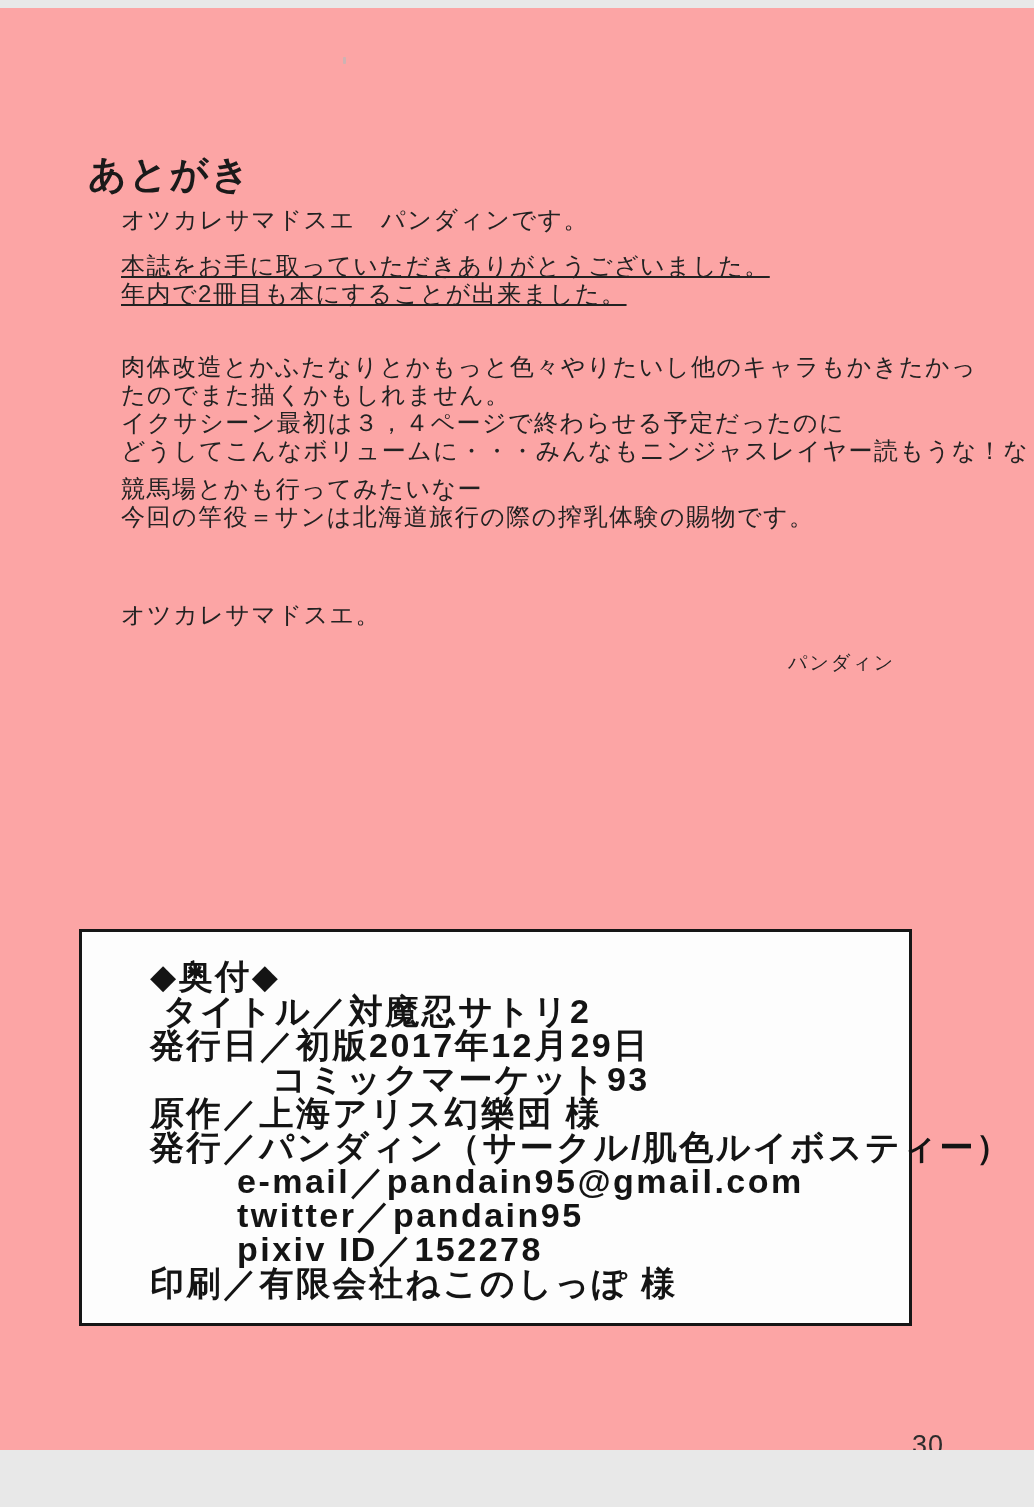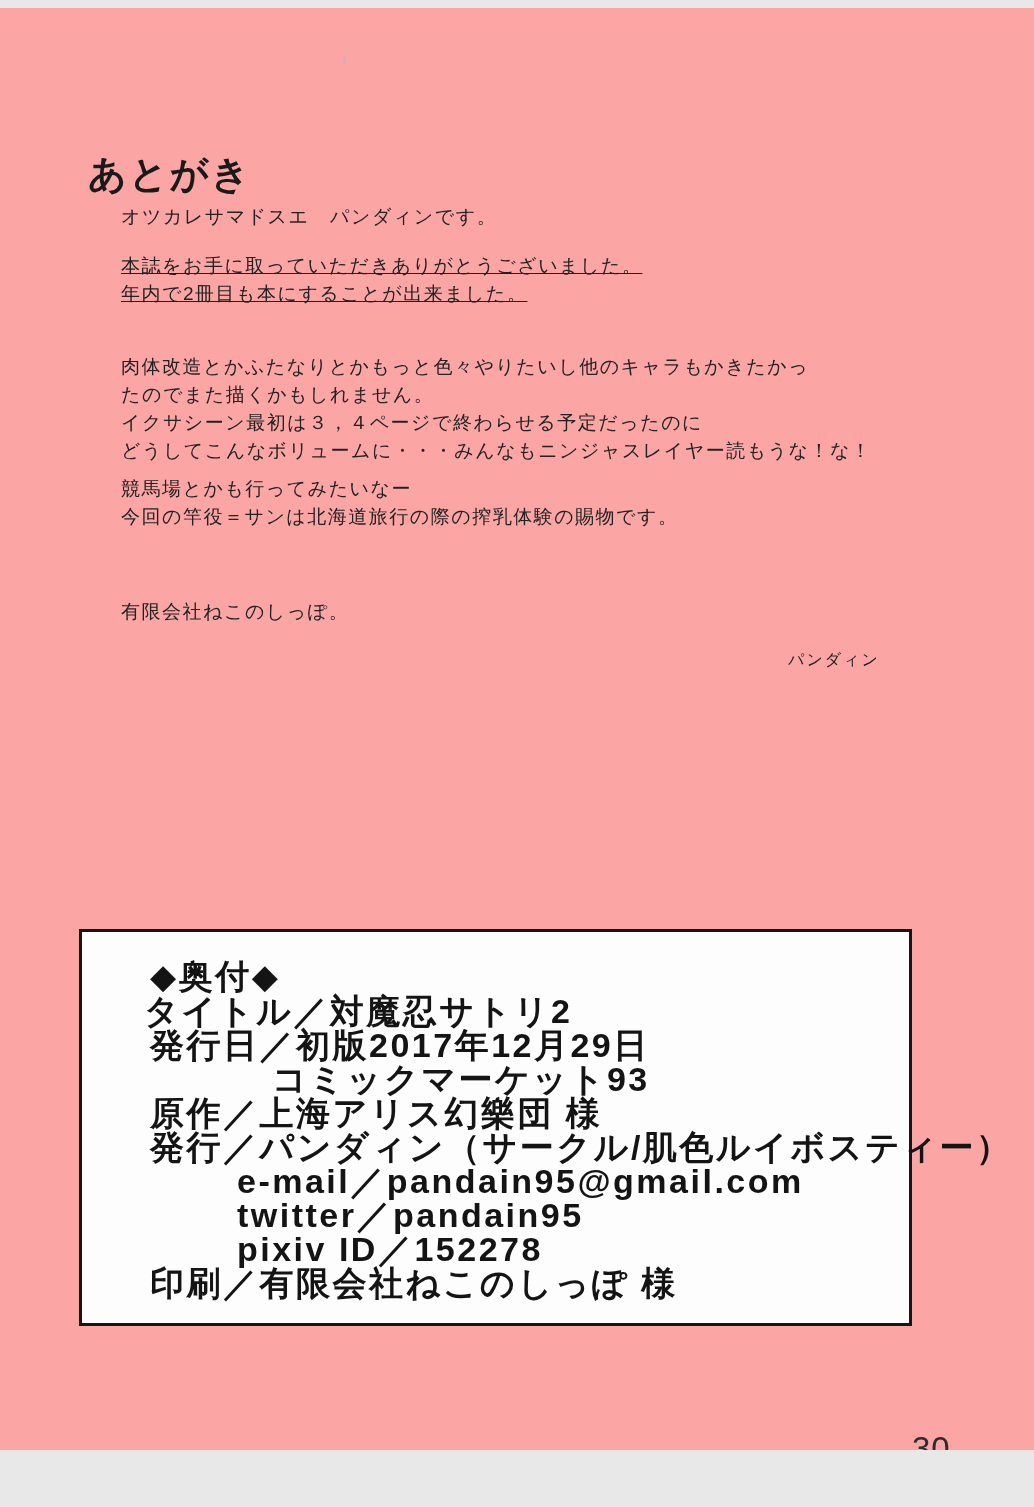--- a/index.html
+++ b/index.html
@@ -22,40 +22,40 @@
     left: 88px;
     top: 116px;
     font-size: 38px;
     font-weight: 700;
     letter-spacing: 2px;
     color: #1a1a1a;
   }
   .body-text {
     position: absolute;
     left: 121px;
-    font-size: 19px;
+    font-size: 24px;
     font-weight: 500;
     letter-spacing: 1.5px;
     color: #222;
     white-space: nowrap;
   }
   .para div {
     line-height: 28px;
     height: 28px;
   }
   .greeting { top: 196px; }
   .para-1 { top: 244px; text-decoration: underline; }
   .para-2 { top: 345px; }
   .para-3 { top: 467px; }
   .closing { top: 591px; }
   .signature {
     position: absolute;
     left: 788px;
     top: 642px;
-    font-size: 16px;
+    font-size: 19px;
     font-weight: 500;
     letter-spacing: 2px;
     color: #222;
     white-space: nowrap;
   }
   .colophon-box {
     position: absolute;
     left: 79px;
     top: 921px;
     width: 827px;
@@ -66,34 +66,34 @@
   .colophon-line {
     position: absolute;
     font-size: 34px;
     font-weight: 700;
     letter-spacing: 2.5px;
     color: #141414;
     white-space: nowrap;
     line-height: 30px;
   }
   .c-heading  { left: 150px; top: 953px; }
-  .c-title    { left: 144px; top: 988px; }
+  .c-title    { left: 163px; top: 988px; }
   .c-date     { left: 150px; top: 1022px; }
   .c-event    { left: 272px; top: 1056px; }
   .c-original { left: 150px; top: 1090px; }
   .c-publish  { left: 150px; top: 1124px; }
   .c-email    { left: 237px; top: 1158px; }
   .c-twitter  { left: 237px; top: 1192px; }
   .c-pixiv    { left: 237px; top: 1226px; }
   .c-printer  { left: 150px; top: 1260px; }
   .page-number {
     position: absolute;
     left: 912px;
     top: 1422px;
-    font-size: 33px;
+    font-size: 27px;
     font-weight: 400;
     color: #2c2c2c;
     letter-spacing: 1px;
   }
   .scan-artifact {
     position: absolute;
     left: 343px;
     top: 49px;
     width: 3px;
     height: 7px;
@@ -123,21 +123,21 @@
     <div>たのでまた描くかもしれません。</div>
     <div>イクサシーン最初は３，４ページで終わらせる予定だったのに</div>
     <div>どうしてこんなボリュームに・・・みんなもニンジャスレイヤー読もうな！な！</div>
   </div>
 
   <div class="body-text para para-3">
     <div>競馬場とかも行ってみたいなー</div>
     <div>今回の竿役＝サンは北海道旅行の際の搾乳体験の賜物です。</div>
   </div>
 
-  <div class="body-text closing">有限会社ねこのしっぽ。</div>
+  <div class="body-text closing">オツカレサマドスエ。</div>
 
   <div class="signature">パンダィン</div>
 
   <div class="colophon-box"></div>
 
   <div class="colophon-line c-heading">◆奥付◆</div>
   <div class="colophon-line c-title">タイトル／対魔忍サトリ2</div>
   <div class="colophon-line c-date">発行日／初版2017年12月29日</div>
   <div class="colophon-line c-event">コミックマーケット93</div>
   <div class="colophon-line c-original">原作／上海アリス幻樂団 様</div>

